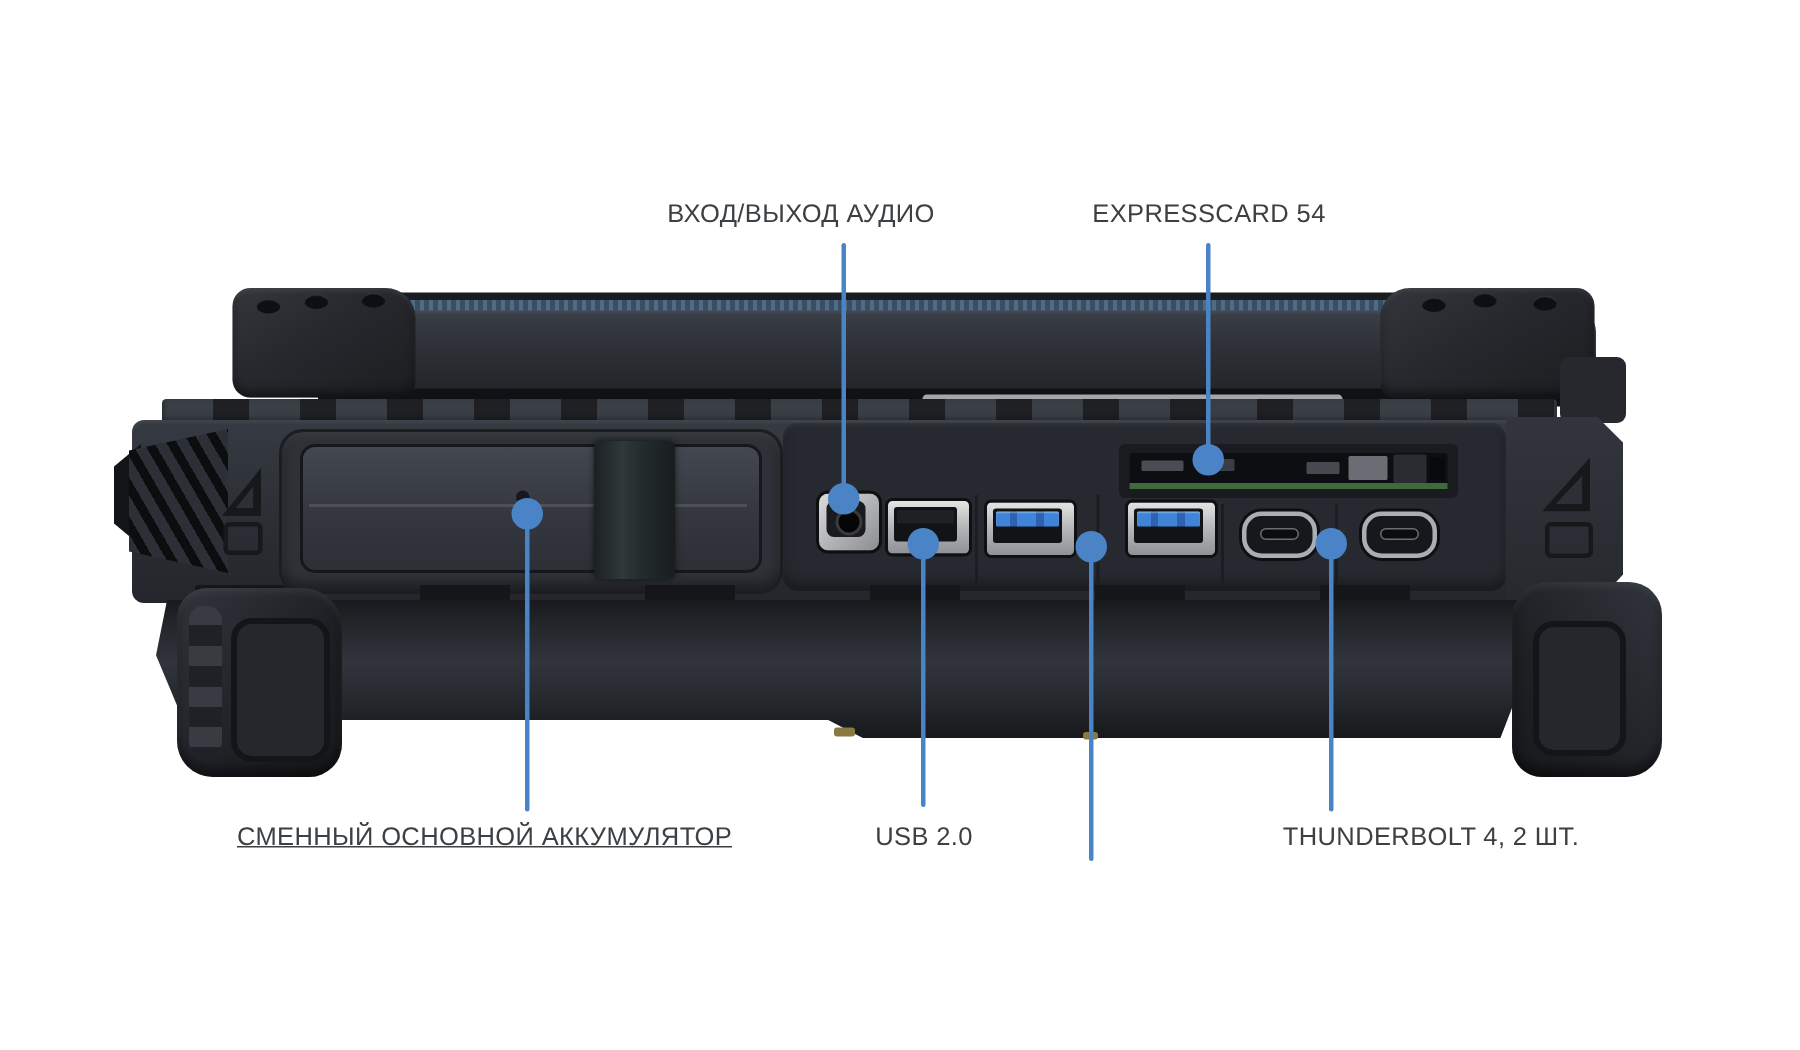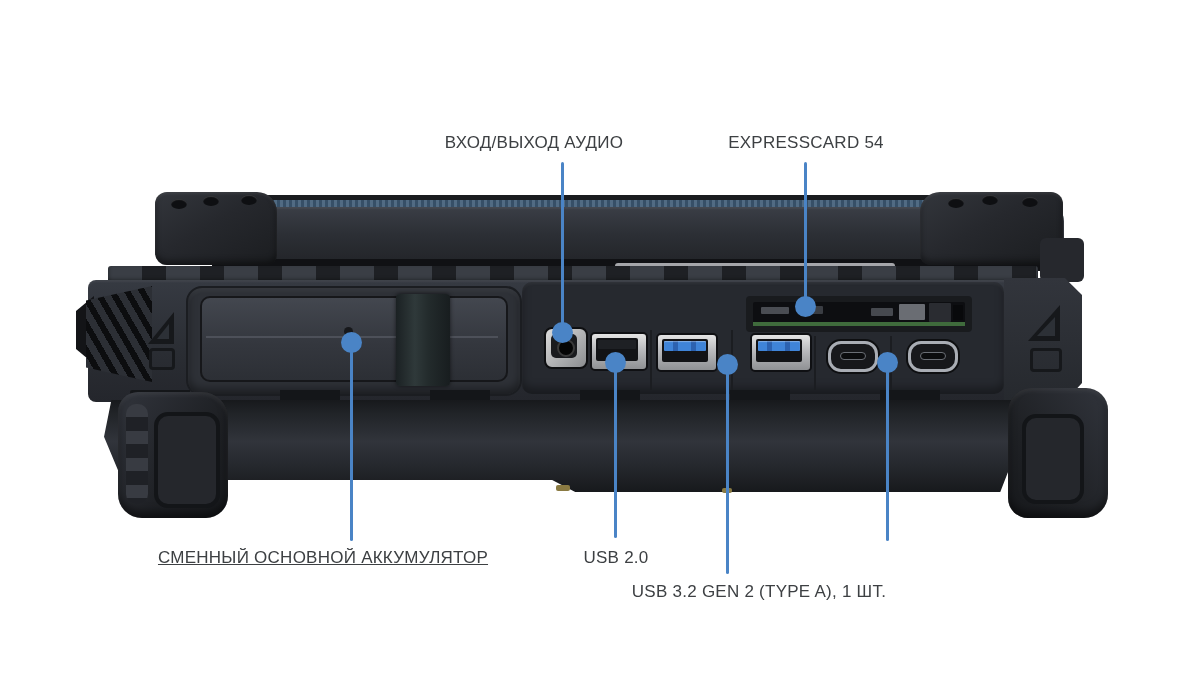--- a/index.html
+++ b/index.html
@@ -165,21 +165,21 @@
     </div>
     <div class="part foot foot-r" style="left:1008px;top:388px;width:100px;height:130px;">
       <div class="foot-face" style="position:absolute;left:14px;top:26px;width:54px;height:82px;"></div>
     </div>
   </div>
 
   <div class="c-label" style="left:534px;top:133px;">ВХОД/ВЫХОД АУДИО</div>
   <div class="c-label" style="left:806px;top:133px;">EXPRESSCARD 54</div>
   <div class="c-label" style="left:323px;top:548px;text-decoration:underline;">СМЕННЫЙ ОСНОВНОЙ АККУМУЛЯТОР</div>
   <div class="c-label" style="left:616px;top:548px;">USB 2.0</div>
-  <div class="c-label" style="left:759px;top:582px;">USB 3.2 GEN 2 (TYPE A), 1 ШТ.</div>
+  <div class="c-label" style="left:954px;top:548px;">THUNDERBOLT 4, 2 ШТ.</div>
 
   <div class="c-line" style="left:561px;top:162px;height:172px;"></div>
   <div class="c-line" style="left:804px;top:162px;height:147px;"></div>
   <div class="c-line" style="left:350px;top:343px;height:198px;"></div>
   <div class="c-line" style="left:614px;top:362px;height:176px;"></div>
   <div class="c-line" style="left:726px;top:364px;height:210px;"></div>
   <div class="c-line" style="left:886px;top:362px;height:179px;"></div>
 
   <div class="c-dot" style="left:552px;top:322px;"></div>
   <div class="c-dot" style="left:795px;top:296px;"></div>

